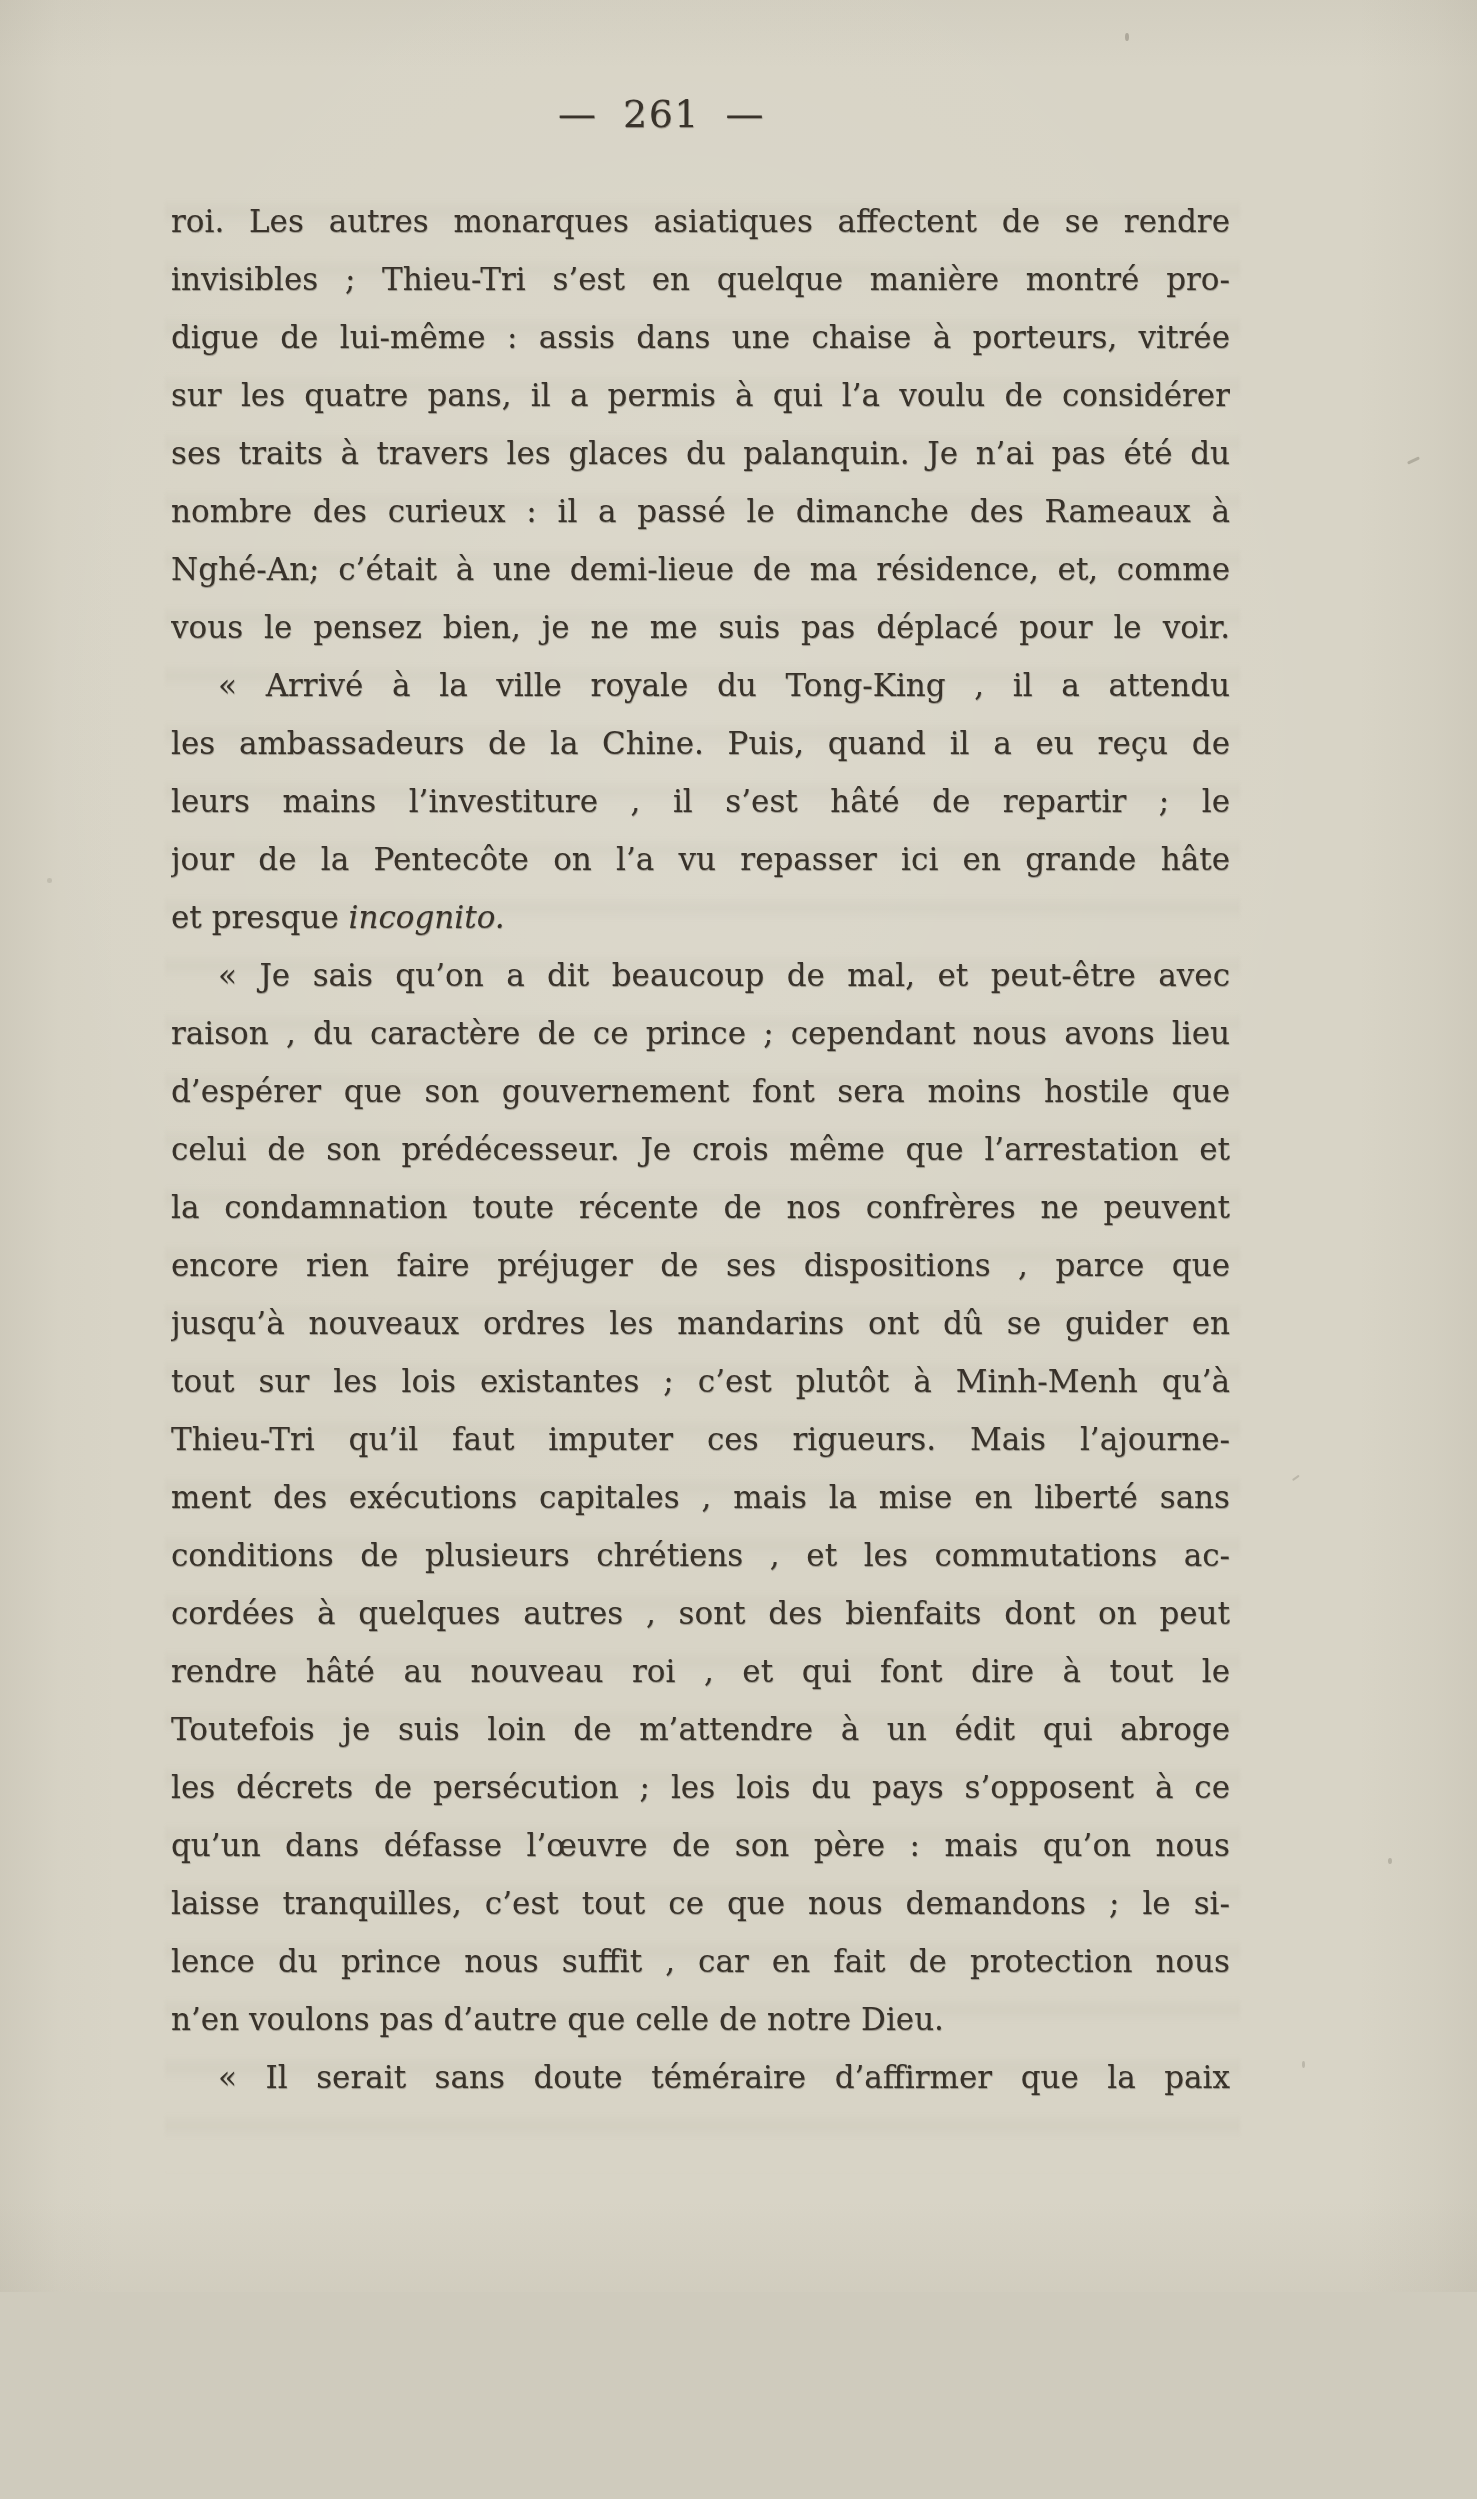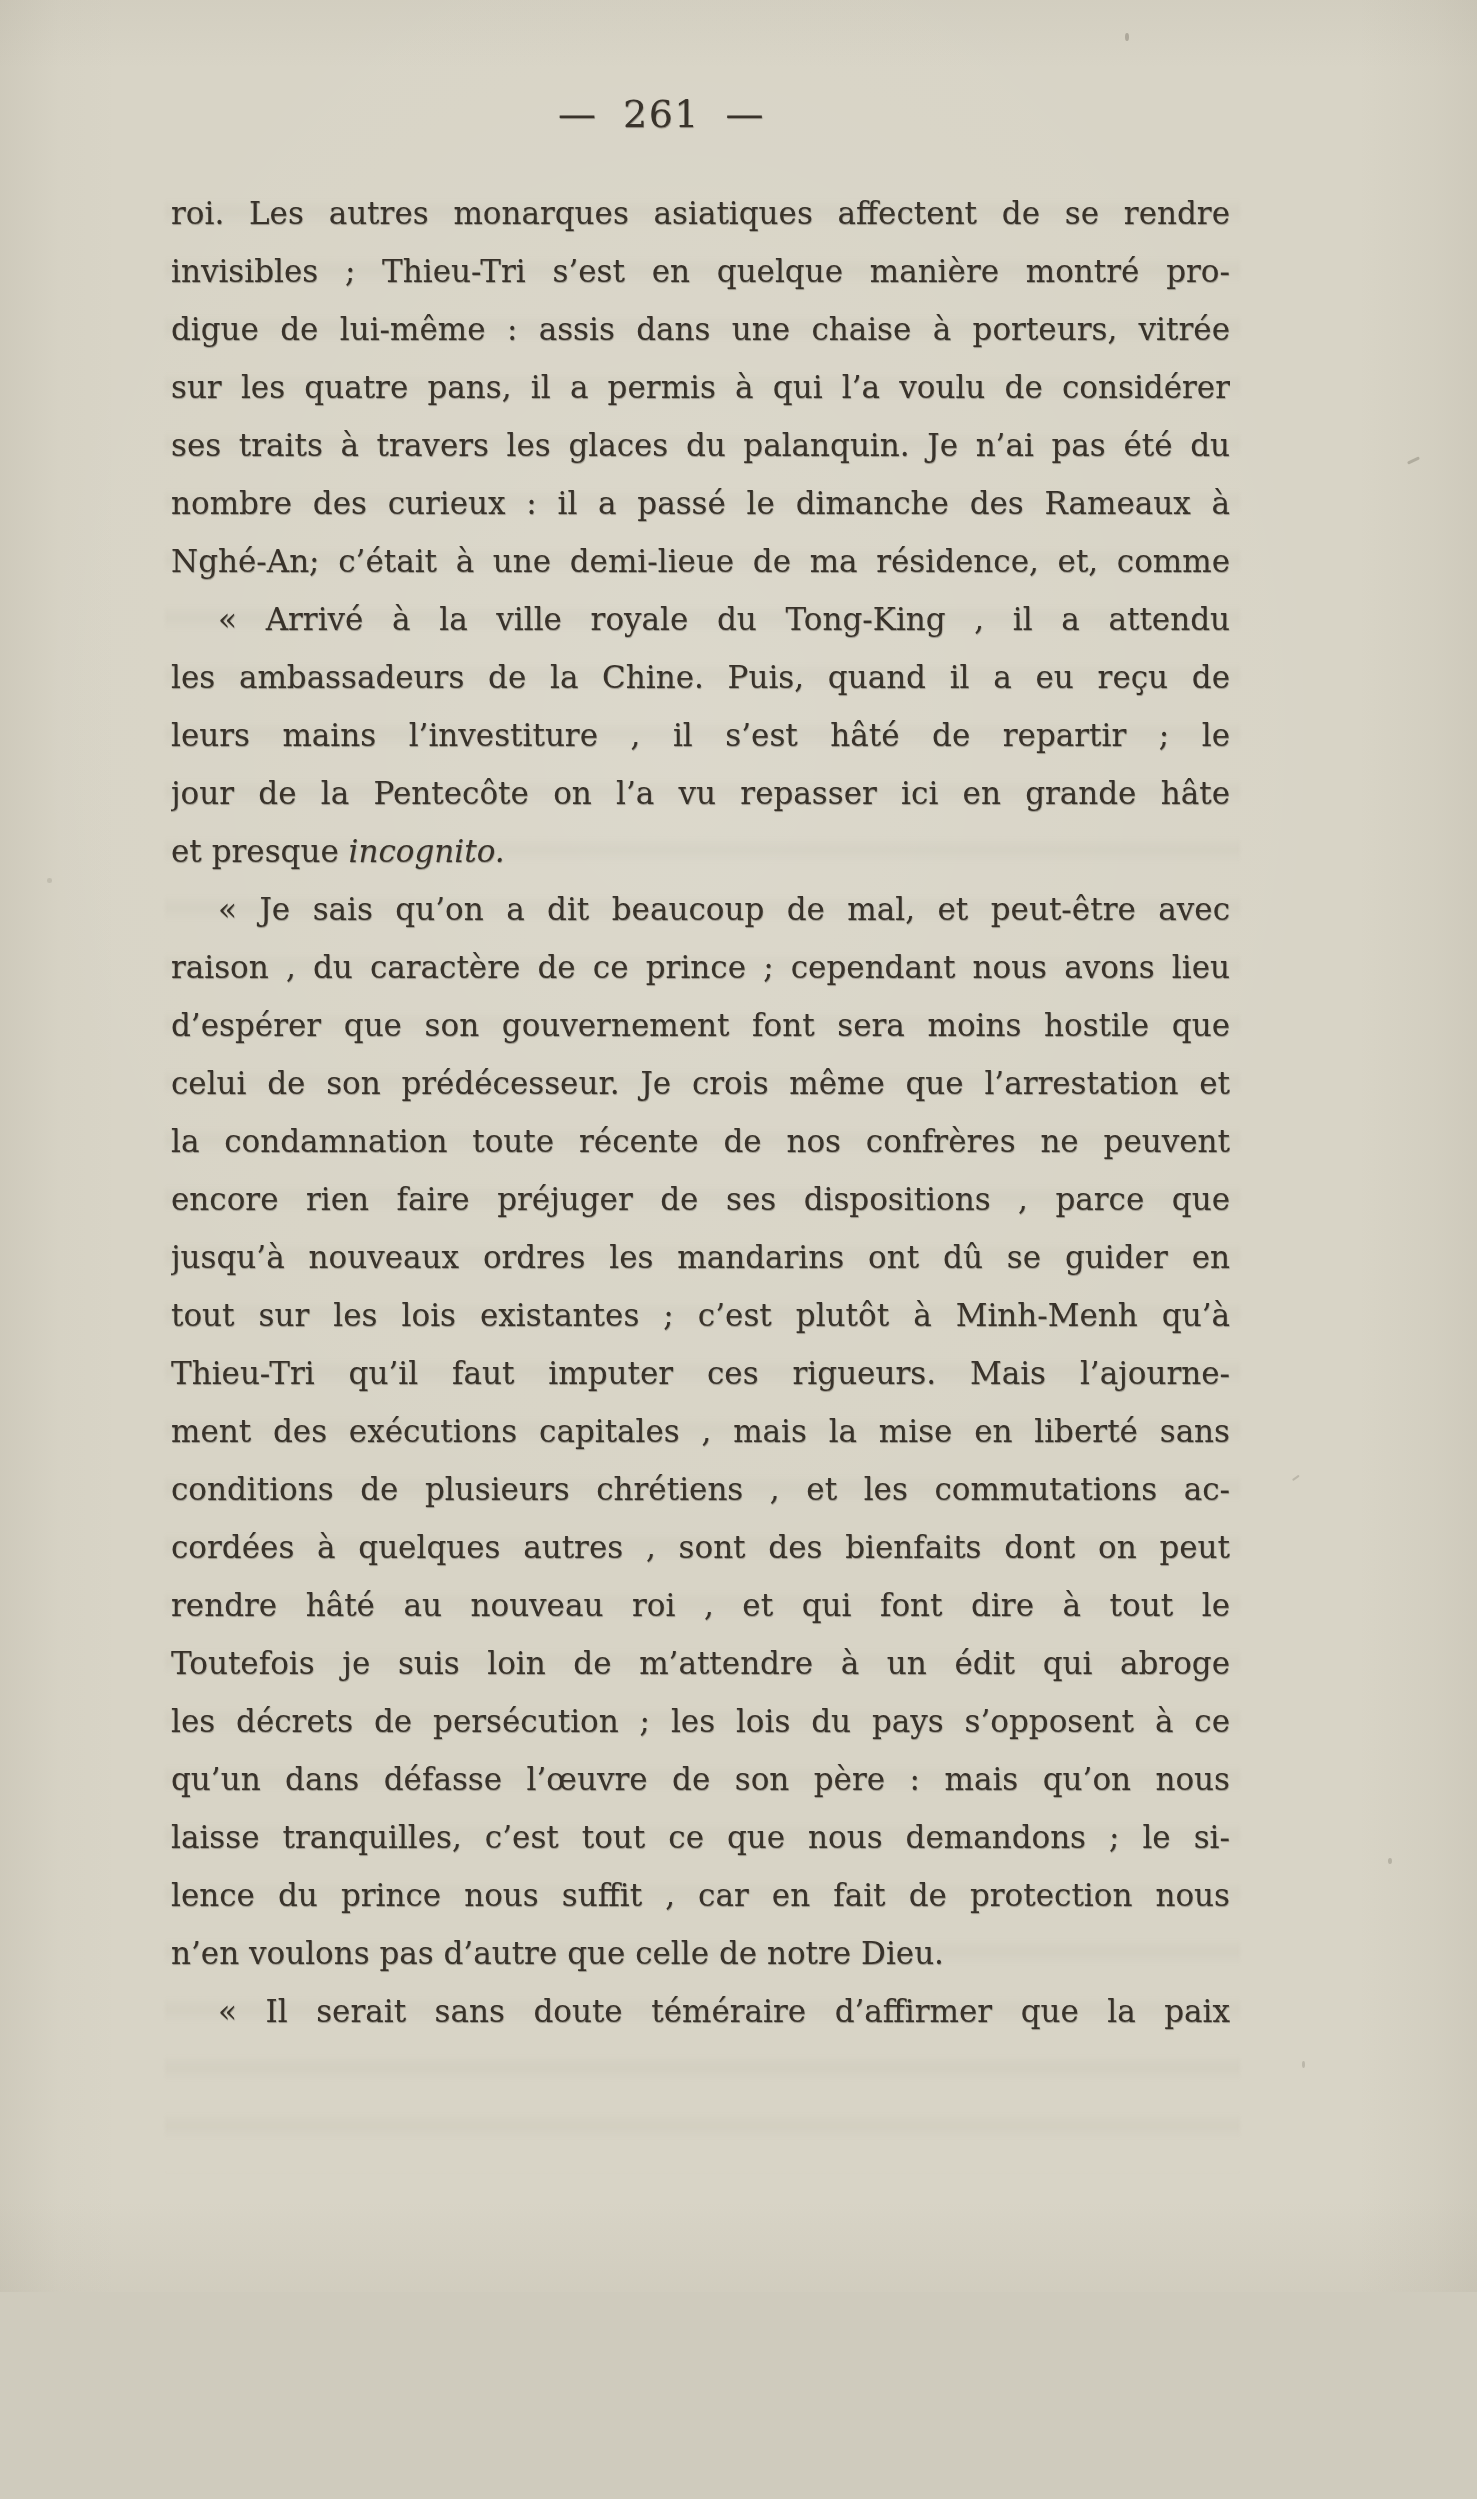--- a/index.html
+++ b/index.html
@@ -52,21 +52,21 @@
     transform: translateX(-39px);
     font-size: 38px;
     letter-spacing: 1.5px;
     word-spacing: 12px;
     color: #39332b;
     text-shadow: 0.5px 0.5px 0.8px rgba(57,51,43,0.45);
   }
   .text-block {
     position: absolute;
     left: 171px;
-    top: 184px;
+    top: 192px;
     width: 1059px;
     color: #38322a;
     font-size: 31px;
     text-shadow: 0.5px 0.5px 0.8px rgba(56,50,42,0.40);
   }
   .paragraph { margin: 0; }
   .line {
     height: 58px;
     line-height: 58px;
     text-align: justify;
@@ -98,20 +98,21 @@
   <div class="page-header">— 261 —</div>
   <div class="text-block">
       <div class="paragraph">
         <div class="line">roi. Les autres monarques asiatiques affectent de se rendre</div>
         <div class="line">invisibles ; Thieu-Tri s’est en quelque manière montré pro-</div>
         <div class="line">digue de lui-même : assis dans une chaise à porteurs, vitrée</div>
         <div class="line">sur les quatre pans, il a permis à qui l’a voulu de considérer</div>
         <div class="line">ses traits à travers les glaces du palanquin. Je n’ai pas été du</div>
         <div class="line">nombre des curieux : il a passé le dimanche des Rameaux à</div>
         <div class="line">Nghé-An; c’était à une demi-lieue de ma résidence, et, comme</div>
+        <div class="line">vous le pensez bien, je ne me suis pas déplacé pour le voir.</div>
       </div>
       <div class="paragraph">
         <div class="line indent">« Arrivé à la ville royale du Tong-King , il a attendu</div>
         <div class="line">les ambassadeurs de la Chine. Puis, quand il a eu reçu de</div>
         <div class="line">leurs mains l’investiture , il s’est hâté de repartir ; le</div>
         <div class="line">jour de la Pentecôte on l’a vu repasser ici en grande hâte</div>
         <div class="line short"><span>et presque </span><span class="italic">incognito.</span></div>
       </div>
       <div class="paragraph">
         <div class="line indent">« Je sais qu’on a dit beaucoup de mal, et peut-être avec</div>

